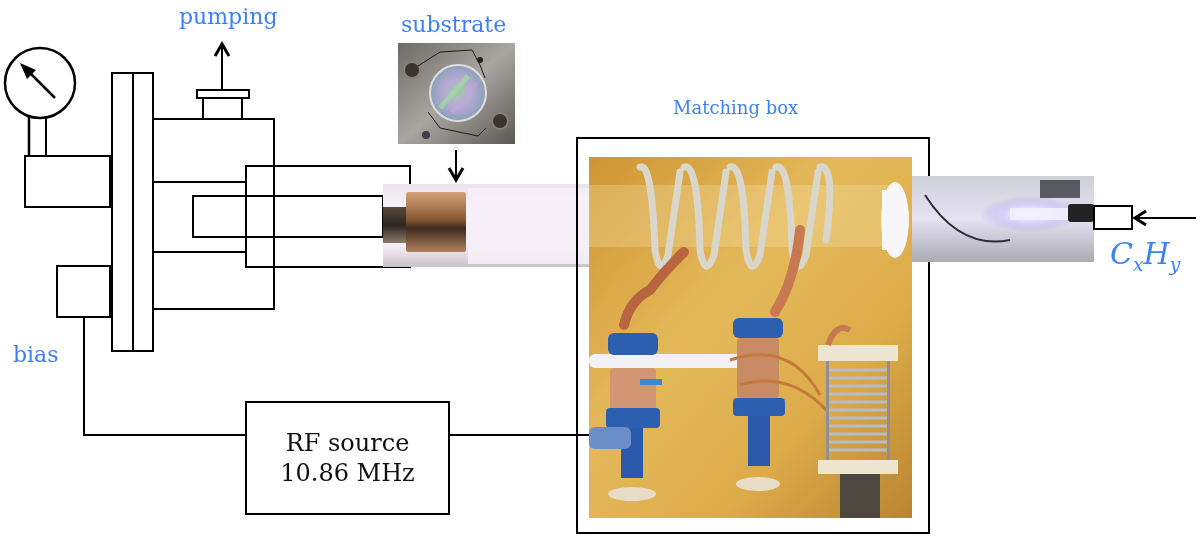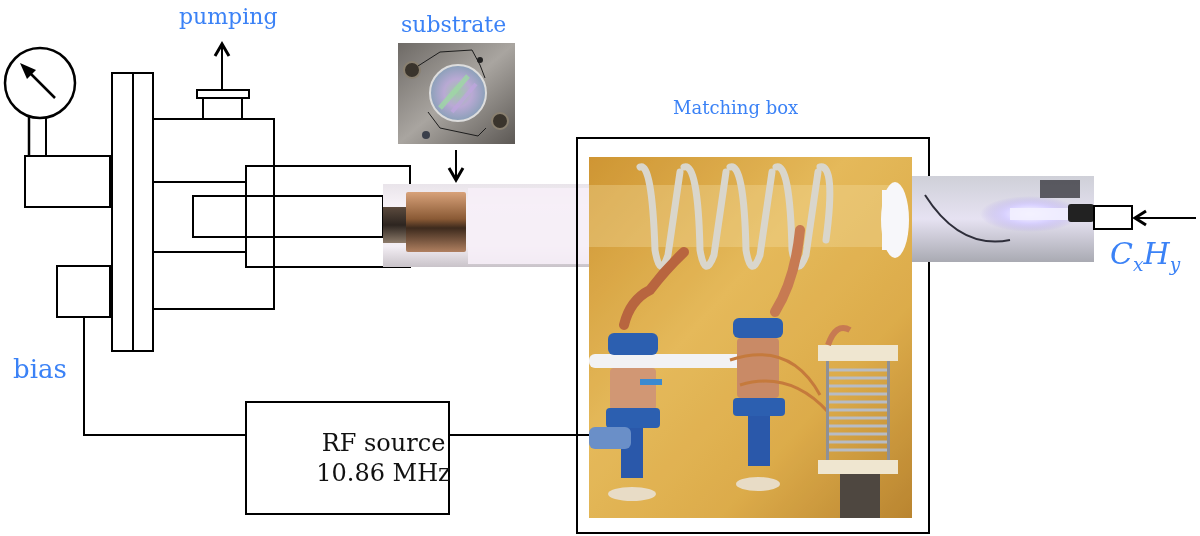--- a/index.html
+++ b/index.html
@@ -2,21 +2,21 @@
 <html><head>
 <meta charset="utf-8">
 <style>
   html, body { margin: 0; padding: 0; background: #ffffff; }
   body { width: 1200px; height: 536px; position: relative; overflow: hidden;
          font-family: "DejaVu Serif", "Liberation Serif", serif; }
   #canvas { position: absolute; left: 0; top: 0; }
   .lbl { position: absolute; color: #3b82f6; font-family: "DejaVu Serif", "Liberation Serif", serif; white-space: nowrap; }
   .rf-text { position: absolute; left: 246px; top: 402px; width: 203px; height: 112px;
              display: flex; flex-direction: column; align-items: center; justify-content: center;
-             font-size: 24px; line-height: 30px; color: #111; font-family: "DejaVu Serif", "Liberation Serif", serif; margin-left: 36px; }
+             font-size: 24px; line-height: 30px; color: #111; font-family: "DejaVu Serif", "Liberation Serif", serif; }
   sub { font-size: 0.62em; vertical-align: -0.35em; }
 </style>
 </head>
 <body>
 
 <svg id="canvas" width="1200" height="536" viewBox="0 0 1200 536" xmlns="http://www.w3.org/2000/svg">
   <defs>
     <linearGradient id="gTube" x1="0" y1="0" x2="0" y2="1">
       <stop offset="0" stop-color="#e9e4ea"></stop>
       <stop offset="0.25" stop-color="#f7f2f7"></stop>
@@ -191,21 +191,21 @@
     <rect x="1040" y="180" width="40" height="18" fill="#3a3a40" opacity="0.8"></rect>
   </g>
   <rect x="1094" y="206" width="38" height="23" fill="#fff" stroke="#000" stroke-width="2"></rect>
   <line x1="1136" y1="218" x2="1196" y2="218" stroke="#000" stroke-width="2"></line>
   <polyline points="1146,211 1135,218 1146,225" fill="none" stroke="#000" stroke-width="3"></polyline>
 </svg>
 
 <div class="lbl" style="left:179px; top:4px; font-size:22px;">pumping</div>
 <div class="lbl" style="left:401px; top:12px; font-size:22px;">substrate</div>
 <div class="lbl" style="left:673px; top:97px; font-size:18px;">Matching box</div>
-<div class="lbl" style="left:13px; top:342px; font-size:26px;margin-top:12px;">bias</div>
+<div class="lbl" style="left:13px; top:342px; font-size:22px;">bias</div>
 
 <div class="rf-text">
   <span>RF source</span>
   <span>10.86 MHz</span>
 </div>
 
 <div class="lbl" style="left:1110px; top:236px; font-size:30px;font-style:italic;">
   <span>C</span><sub>x</sub><span>H</span><sub>y</sub>
 </div>
 

